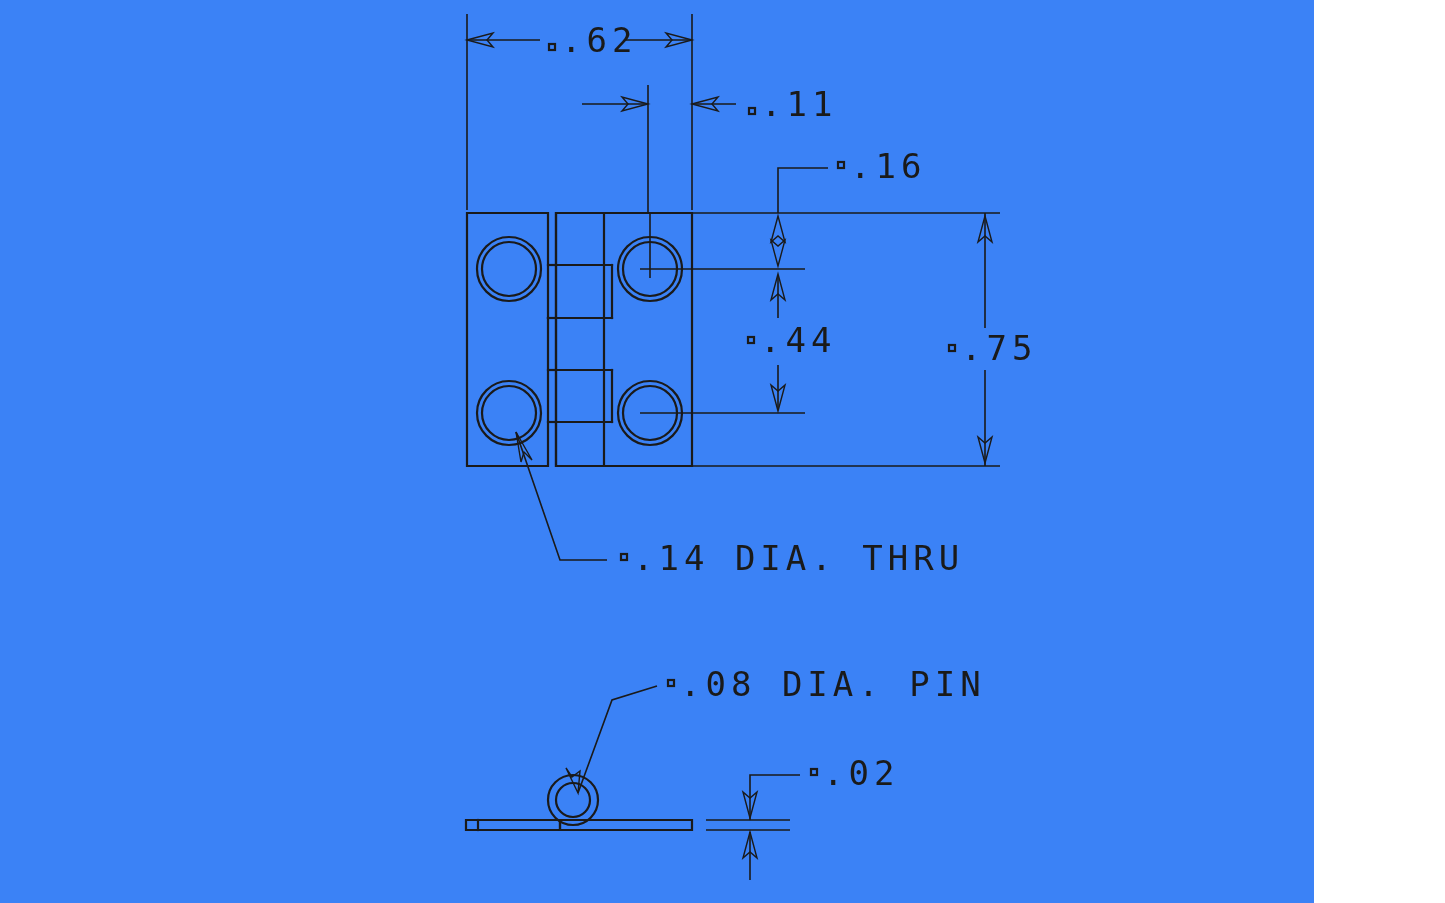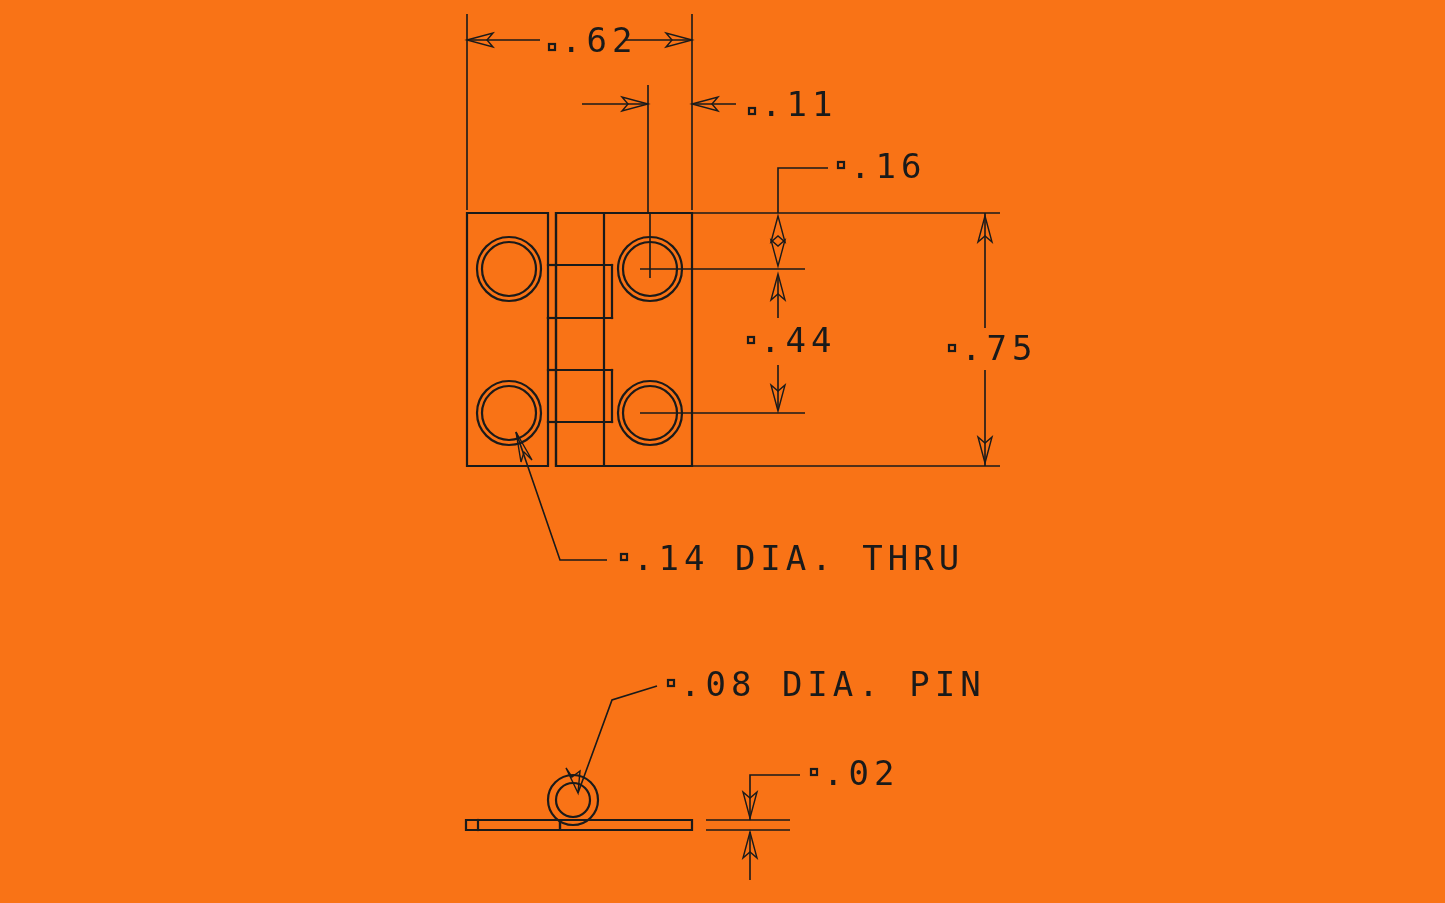--- a/index.html
+++ b/index.html
@@ -9,23 +9,23 @@
     background: #ffffff;
   }
   body {
     width: 1445px;
     height: 903px;
     font-family: "Liberation Sans", sans-serif;
     overflow: hidden;
   }
   #drawing-root {
     position: relative;
-    width: 1445px;
+    width: 1314px;
     height: 903px;
-    background: #f97316;
+    background: #3b82f6;
   }
   svg#cad {
     display: block;
     width: 1445px;
     height: 903px;
   }
   .ln   { stroke: #1a1a1a; stroke-width: 2.2; fill: none; stroke-linecap: square; }
   .thin { stroke: #1a1a1a; stroke-width: 1.6; fill: none; stroke-linecap: butt; }
   .dim  { stroke: #1a1a1a; stroke-width: 1.6; fill: none; stroke-linecap: butt; }
   .arrowhead { stroke: #1a1a1a; stroke-width: 1.4; fill: none; stroke-linejoin: miter; }

